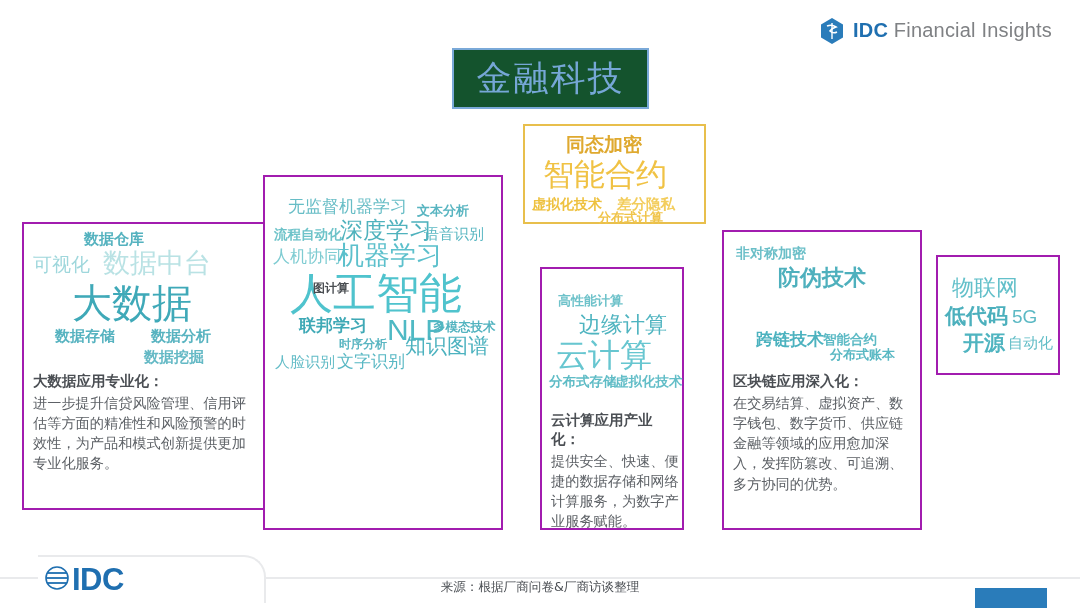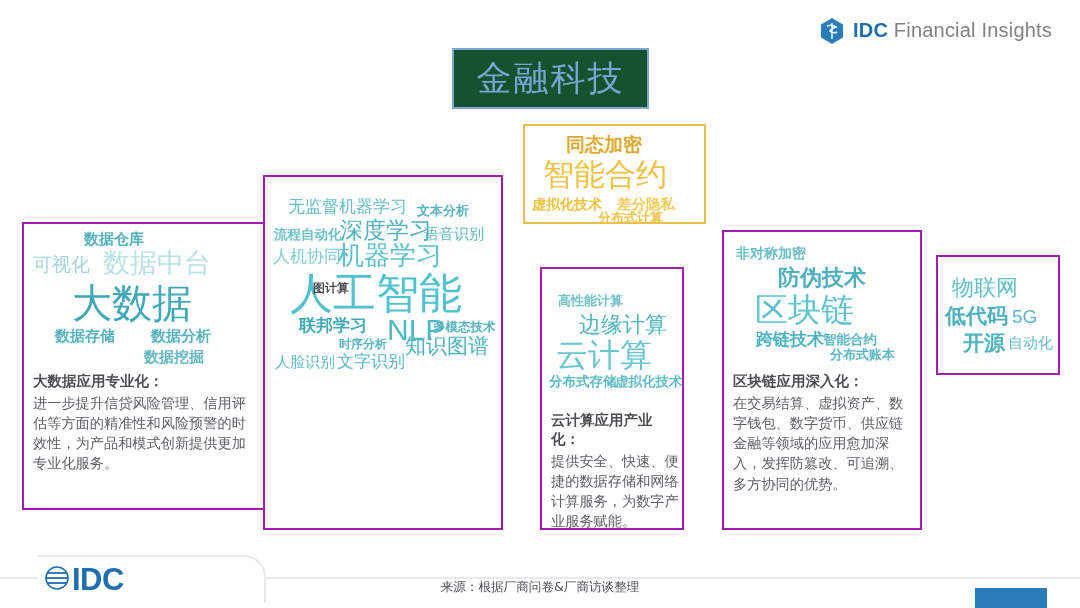--- a/index.html
+++ b/index.html
@@ -147,21 +147,20 @@
     <div class="body-txt" style="left:9px;top:142px;width:128px;">
       <span class="hd">云计算应用产业化：</span>
       <span class="bd">提供安全、快速、便捷的数据存储和网络计算服务，为数字产业服务赋能。</span>
     </div>
   </div>
 
   <div class="panel" id="p-chain">
     <div class="cloudzone" style="width:100%;height:128px;">
       <span style="left:12px;top:14px;font-size:14px;color:#6bbfc8;font-weight:bold;">非对称加密</span>
       <span style="left:54px;top:35px;font-size:22px;color:#4eb0bd;font-weight:bold;">防伪技术</span>
-      <span style="left:31px;top:61px;font-size:33px;color:#5fc3ce;">区块链</span>
       <span style="left:20px;top:99px;font-size:17px;color:#4cb2bf;font-weight:bold;padding-left:12px;">跨链技术</span>
       <span style="left:99px;top:101px;font-size:13.5px;color:#5dbac5;font-weight:bold;">智能合约</span>
       <span style="left:106px;top:116px;font-size:13px;color:#59b8c3;font-weight:bold;">分布式账本</span>
     </div>
     <div class="body-txt" style="left:9px;top:140px;width:184px;">
       <span class="hd">区块链应用深入化：</span>
       <span class="bd">在交易结算、虚拟资产、数字钱包、数字货币、供应链金融等领域的应用愈加深入，发挥防篡改、可追溯、多方协同的优势。</span>
     </div>
   </div>
 

